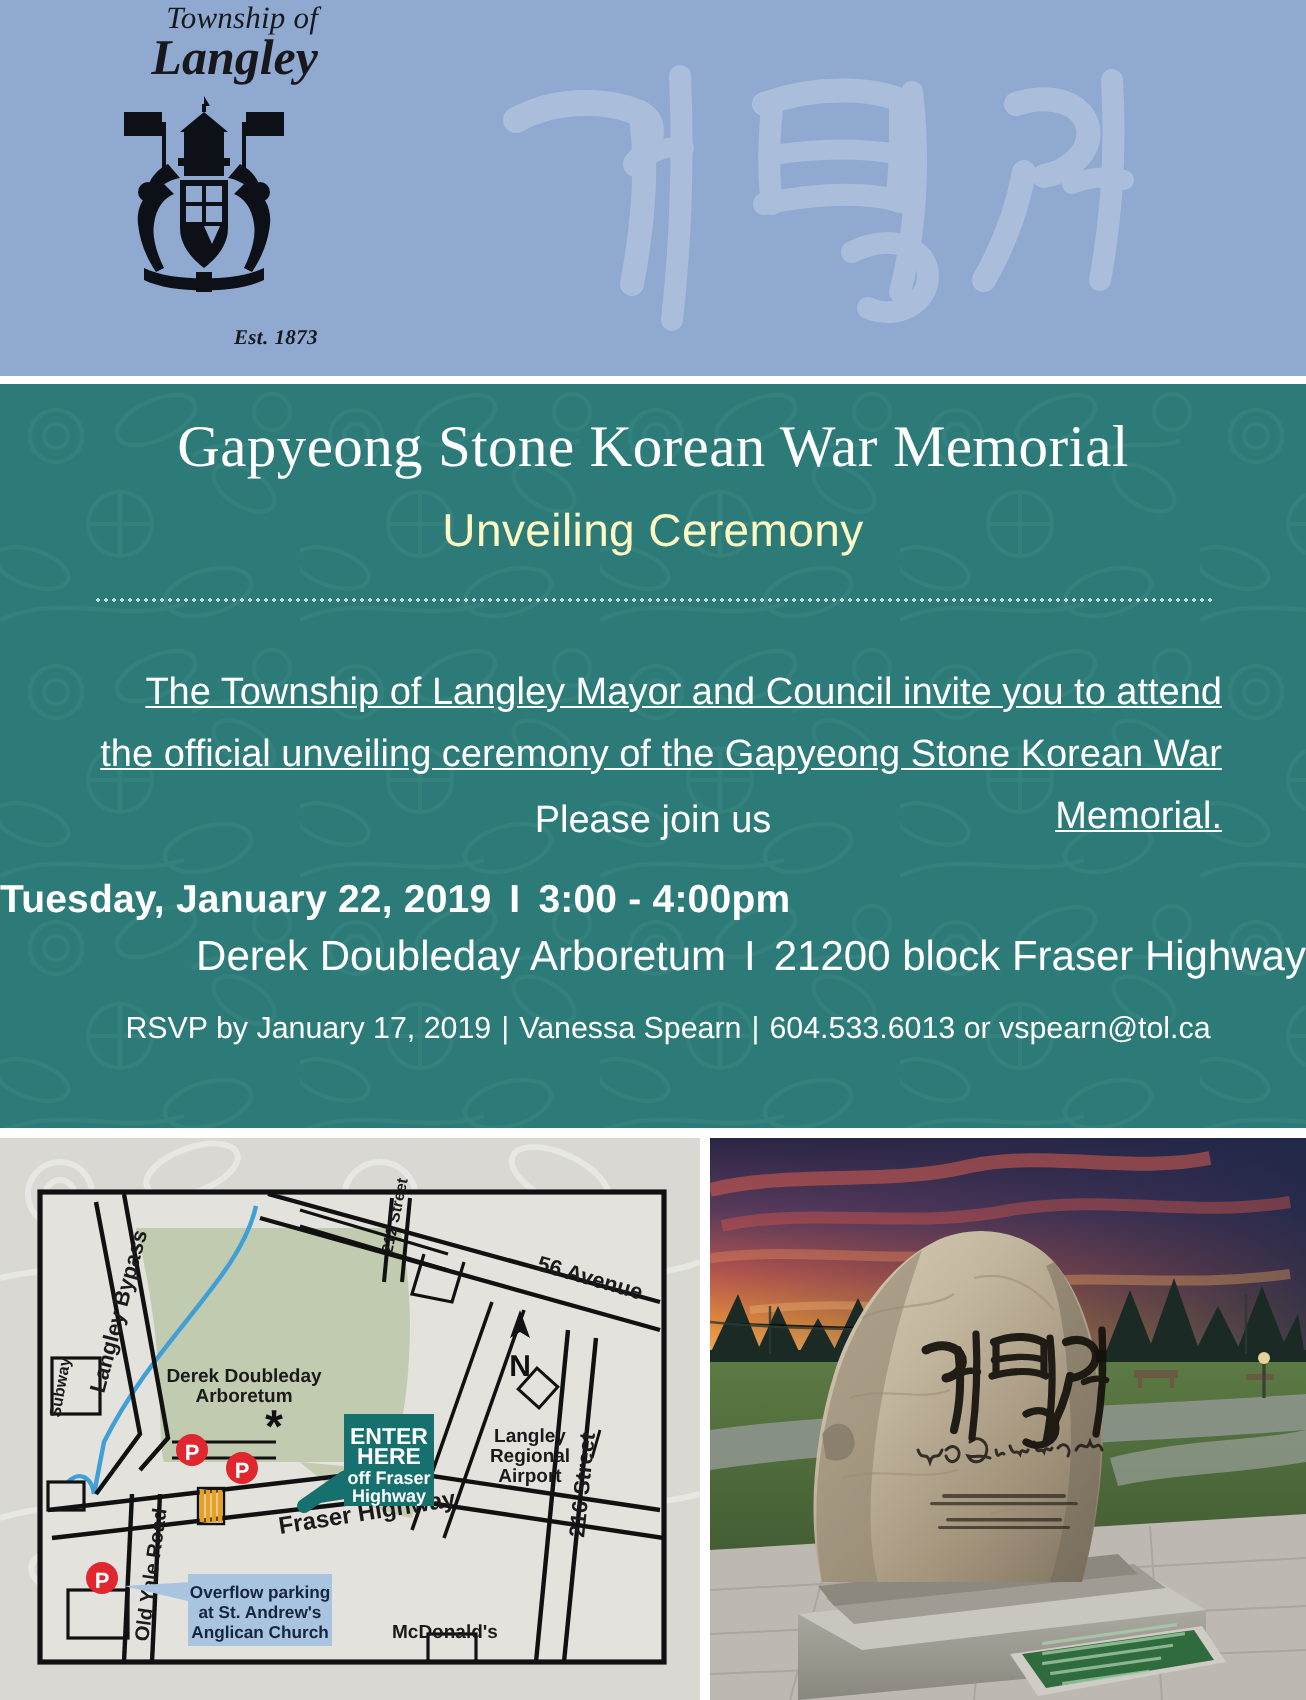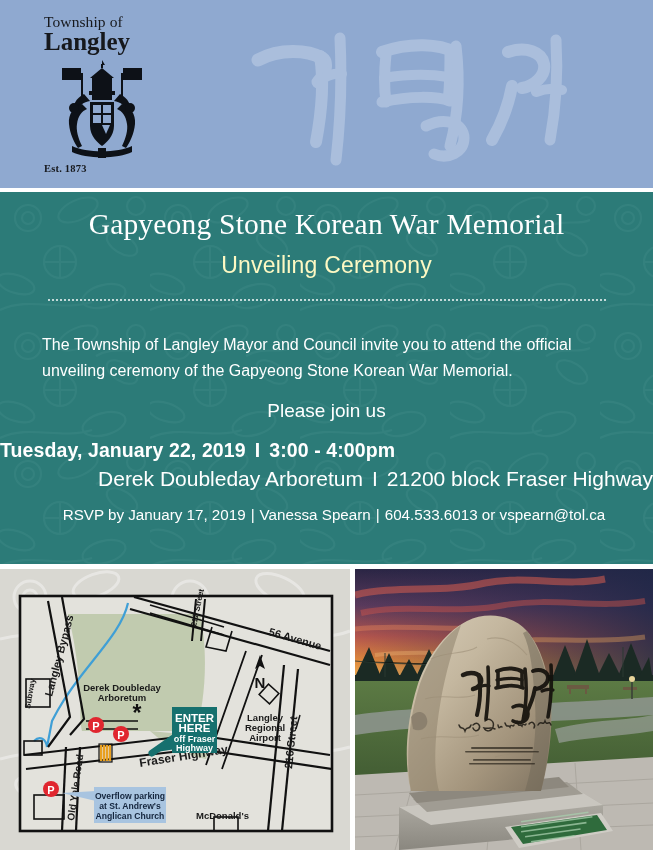--- a/index.html
+++ b/index.html
@@ -9,35 +9,36 @@
     font-family:"Liberation Sans", sans-serif;
     position:relative;
   }
 
   
   .header{
     position:absolute; left:0; top:0; width:653px; height:188px;
     background:#8fa9d0; overflow:hidden;
   }
   .crest-block{
-    position:absolute; left:44px; top:14px; width:115px; text-align:left;
+    position:absolute; left:44px; top:2px; width:115px; text-align:right;
     color:#16181c;
+    font-style:italic;
   }
   .crest-line1{
     font-family:"Liberation Serif", serif;
     font-size:15.5px; letter-spacing:.1px; line-height:1.05;
   }
   .crest-line2{
     font-family:"Liberation Serif", serif;
     font-weight:bold; font-size:25px; line-height:1.0; margin-top:-1px;
   }
   .crest-art{ margin:4px auto 0; width:92px; height:105px; display:block; }
   .crest-est{
     font-family:"Liberation Serif", serif;
-    font-weight:bold; font-size:10.5px; margin-top:0; letter-spacing:.2px;
+    font-weight:bold; font-size:10.5px; margin-top:13px; letter-spacing:.2px;
   }
   .hangul-watermark{
     position:absolute; left:250px; top:30px; width:330px; height:140px;
     opacity:.42;
   }
 
   .white-gap{
     position:absolute; left:0; top:188px; width:653px; height:4px; background:#fff;
   }
 
@@ -59,22 +60,22 @@
   .subtitle{
     position:absolute; left:0; top:60px; width:653px; text-align:center;
     font-size:23px; color:#fef9c3; letter-spacing:.2px;
   }
   .dotted-rule{
     position:absolute; left:47px; top:107px; width:560px; height:2px;
     background-image:radial-gradient(circle, rgba(255,255,255,.72) 46%, rgba(255,255,255,0) 47%);
     background-size:4px 2px; background-repeat:repeat-x;
   }
   .invite-copy{
-    position:absolute; left:42px; top:140px; width:569px; text-align:left;
-    font-size:16px; color:#ffffff; line-height:1.62;
+    position:absolute; left:42px; top:140px; width:569px; text-align:right;
+    font-size:19px; color:#ffffff; line-height:1.62;text-decoration:underline;
   }
   .join-us{
     position:absolute; left:0; top:208px; width:653px; text-align:center;
     font-size:19px; color:#ffffff;
   }
   .datetime{
     position:absolute; left:0; top:247px; width:653px; 
     font-size:19.5px; font-weight:bold; color:#ffffff; letter-spacing:.1px;
   }
   .datetime .sep{ padding:0 9px; font-weight:bold; }

